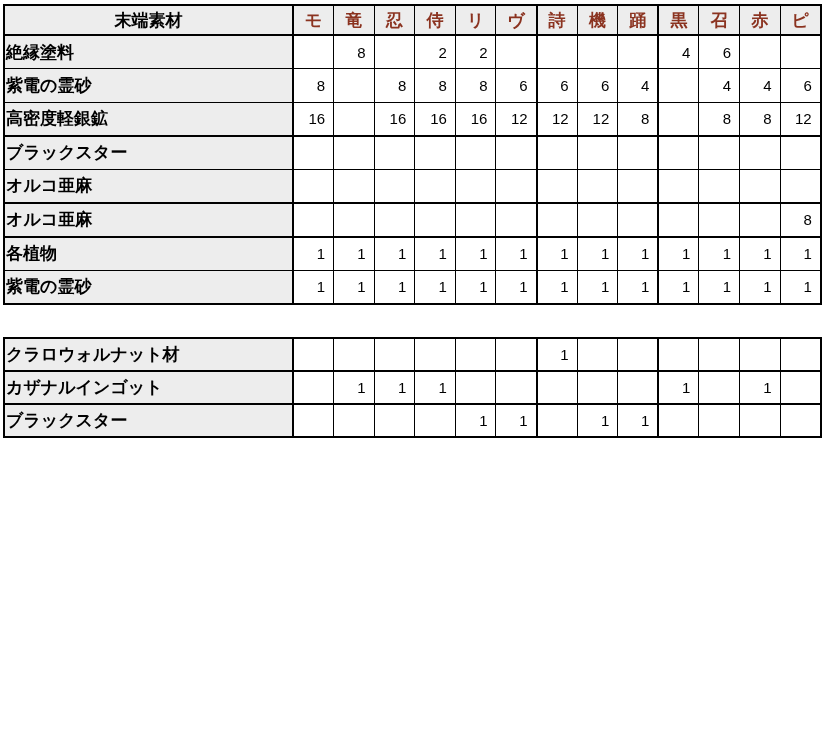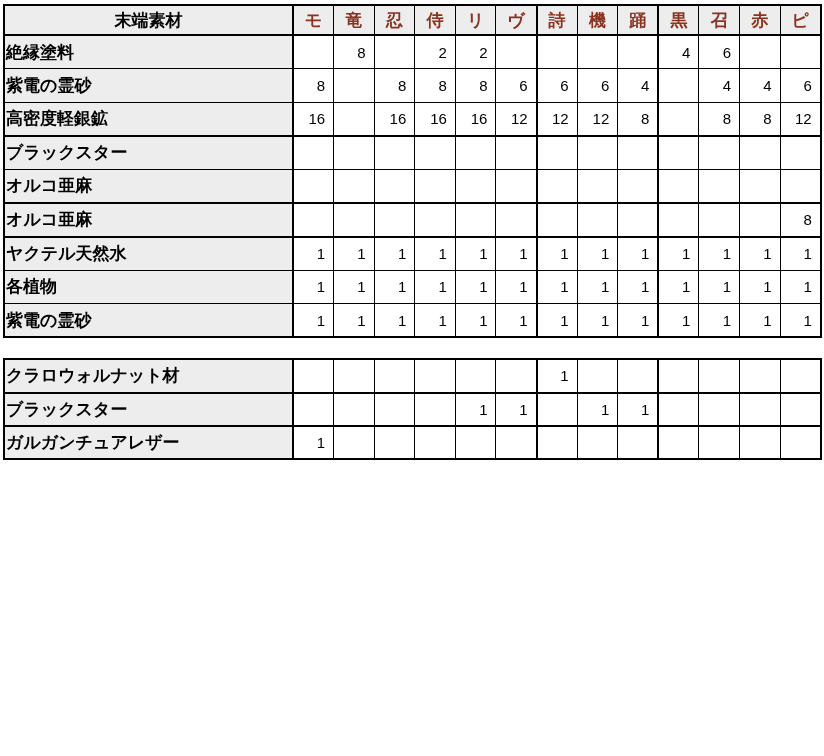--- a/index.html
+++ b/index.html
@@ -59,21 +59,21 @@
     padding-right: 8px;
   }
   .t1 td { height: 33.6px; }
   .t2 td { height: 33.2px; }
   
   .thick-left { border-left-width: 2px; }
   
   tr.group-end td { border-bottom-width: 2px; }
   
   .t2 tr td { border-bottom-width: 2px; }
-  .t2 { margin-top: 20px; }
+  .t2 { margin-top: 32px; }
 </style>
 </head>
 <body>
 
 <div id="stage">
 
   <table class="t1">
     <colgroup>
         <col class="c-label">
         <col class="c-qty">
@@ -200,36 +200,20 @@
           <td class="qty"></td>
           <td class="qty thick-left"></td>
           <td class="qty"></td>
           <td class="qty"></td>
           <td class="qty thick-left"></td>
           <td class="qty"></td>
           <td class="qty"></td>
           <td class="qty">8</td>
         </tr>
         <tr>
-          <td class="label">ヤクテル天然水</td>
-          <td class="qty thick-left">1</td>
-          <td class="qty">1</td>
-          <td class="qty">1</td>
-          <td class="qty">1</td>
-          <td class="qty">1</td>
-          <td class="qty">1</td>
-          <td class="qty thick-left">1</td>
-          <td class="qty">1</td>
-          <td class="qty">1</td>
-          <td class="qty thick-left">1</td>
-          <td class="qty">1</td>
-          <td class="qty">1</td>
-          <td class="qty">1</td>
-        </tr>
-        <tr>
           <td class="label">各植物</td>
           <td class="qty thick-left">1</td>
           <td class="qty">1</td>
           <td class="qty">1</td>
           <td class="qty">1</td>
           <td class="qty">1</td>
           <td class="qty">1</td>
           <td class="qty thick-left">1</td>
           <td class="qty">1</td>
           <td class="qty">1</td>
@@ -285,46 +269,46 @@
           <td class="qty"></td>
           <td class="qty thick-left">1</td>
           <td class="qty"></td>
           <td class="qty"></td>
           <td class="qty thick-left"></td>
           <td class="qty"></td>
           <td class="qty"></td>
           <td class="qty"></td>
         </tr>
         <tr>
+          <td class="label">カザナルインゴット</td>
+          <td class="qty thick-left"></td>
+          <td class="qty">1</td>
+          <td class="qty">1</td>
+          <td class="qty">1</td>
+          <td class="qty"></td>
+          <td class="qty"></td>
+          <td class="qty thick-left"></td>
+          <td class="qty"></td>
+          <td class="qty"></td>
+          <td class="qty thick-left">1</td>
+          <td class="qty"></td>
+          <td class="qty">1</td>
+          <td class="qty"></td>
+        </tr>
+        <tr>
           <td class="label">ブラックスター</td>
           <td class="qty thick-left"></td>
           <td class="qty"></td>
           <td class="qty"></td>
           <td class="qty"></td>
           <td class="qty">1</td>
           <td class="qty">1</td>
           <td class="qty thick-left"></td>
           <td class="qty">1</td>
           <td class="qty">1</td>
-          <td class="qty thick-left"></td>
-          <td class="qty"></td>
-          <td class="qty"></td>
-          <td class="qty"></td>
-        </tr>
-        <tr>
-          <td class="label">ガルガンチュアレザー</td>
-          <td class="qty thick-left">1</td>
-          <td class="qty"></td>
-          <td class="qty"></td>
-          <td class="qty"></td>
-          <td class="qty"></td>
-          <td class="qty"></td>
-          <td class="qty thick-left"></td>
-          <td class="qty"></td>
-          <td class="qty"></td>
           <td class="qty thick-left"></td>
           <td class="qty"></td>
           <td class="qty"></td>
           <td class="qty"></td>
         </tr>
       </tbody>
   </table>
 
 </div>
 

